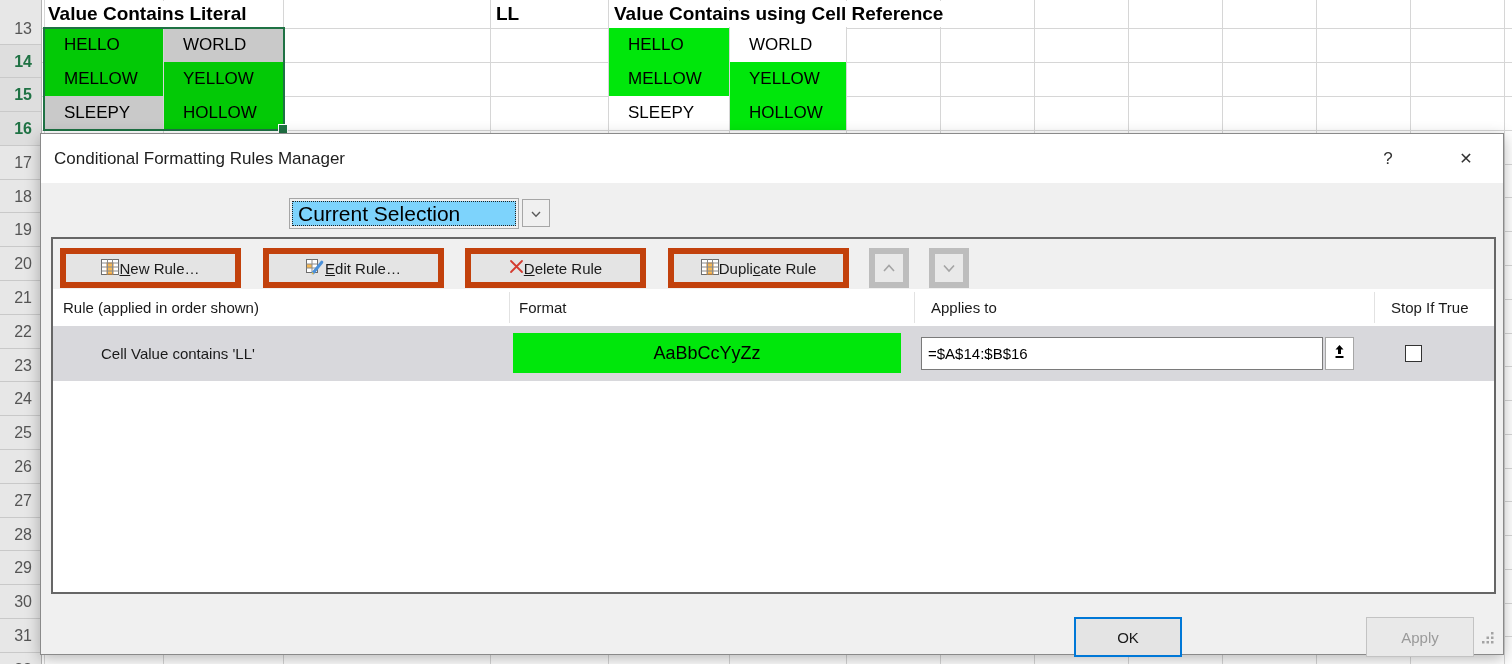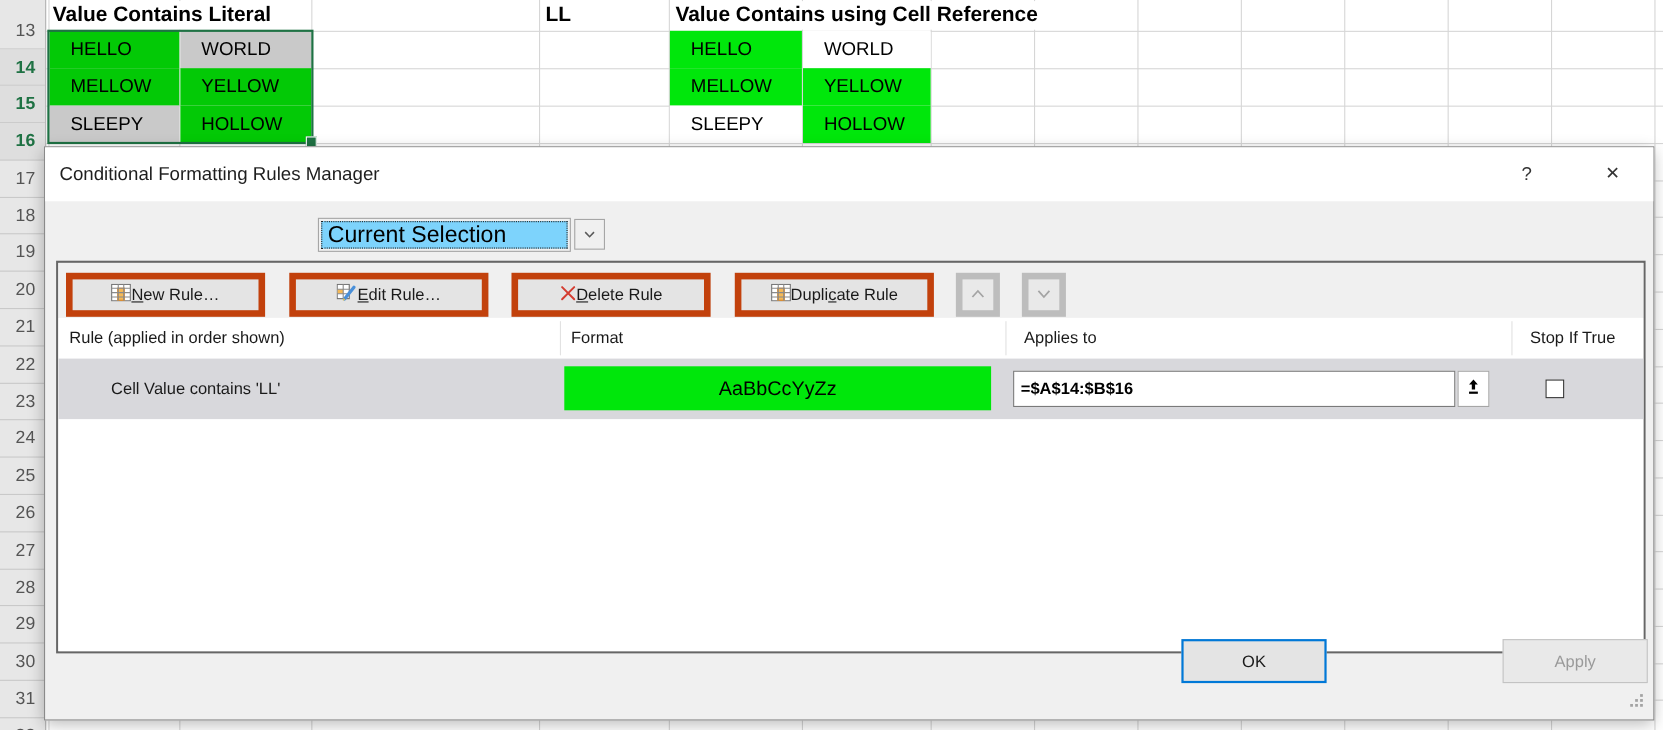--- a/index.html
+++ b/index.html
@@ -63,27 +63,27 @@
   .col-label{position:absolute;top:0;height:37px;line-height:37px;font-size:15px;color:#1a1a1a;}
   .col-sep{position:absolute;top:3px;height:31px;width:1px;background:#e2e2e2;}
   .rulerow{position:absolute;left:0;top:37px;right:0;height:55px;background:#d8d8dc;}
   .rule-label{position:absolute;left:48px;top:0;height:45px;line-height:55px;
               font-size:15px;color:#1a1a1a;}
   .chip{position:absolute;left:460px;top:7px;width:388px;height:40px;line-height:40px;
         text-align:center;font-size:18px;color:#000;background:#00e70b;}
   .applies-input{position:absolute;left:868px;top:11px;width:402px;height:33px;
                  background:#fff;border:1px solid #7a7a7a;box-sizing:border-box;
                  font-size:15px;line-height:31px;padding-left:6px;color:#000;
-                 font-family:"Liberation Sans",sans-serif;font-weight:bold;}
+                 font-family:"Liberation Sans",sans-serif;}
   .collapse-btn{position:absolute;left:1272px;top:11px;width:29px;height:33px;
                 background:#fff;border:1px solid #a6a6a6;box-sizing:border-box;
                 display:flex;align-items:center;justify-content:center;cursor:pointer;}
   .stop-check{position:absolute;left:1352px;top:19px;width:17px;height:17px;
               background:#fff;border:1px solid #333;box-sizing:border-box;cursor:pointer;}
-  .foot-btn{position:absolute;top:447px;width:132px;height:40px;box-sizing:border-box;
+  .foot-btn{position:absolute;top:483px;width:108px;height:40px;box-sizing:border-box;
             display:flex;align-items:center;justify-content:center;font-size:15px;
             color:#1a1a1a;background:#e4e4e4;border:1px solid #9e9e9e;cursor:pointer;}
   .foot-ok{left:1033px;border:2px solid #0078d7;}
   .foot-close{left:1180px;}
   .foot-apply{left:1325px;background:#e9e9e9;border-color:#c3c3c3;color:#9a9a9a;cursor:default;}
   .grip{position:absolute;right:8px;bottom:5px;}
   u{text-decoration:underline;}
 </style>
 </head>
 <body>

